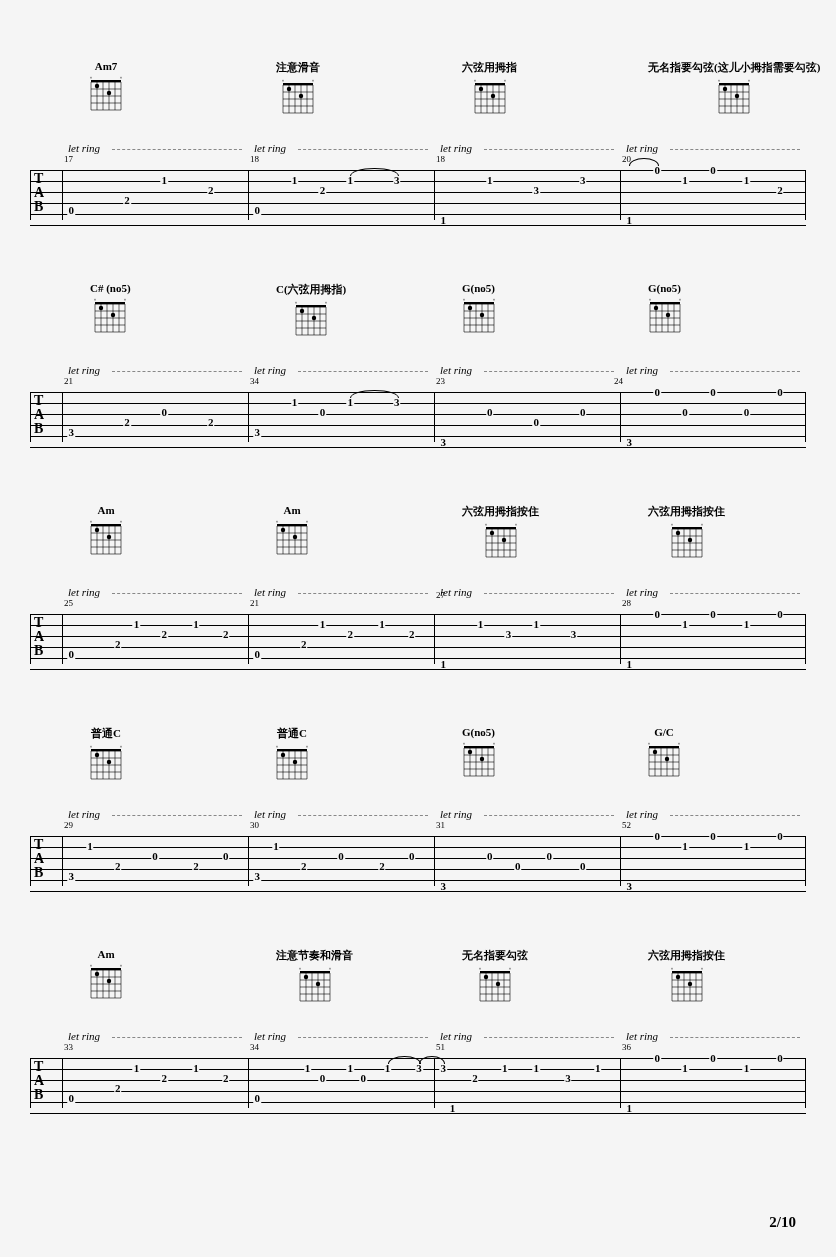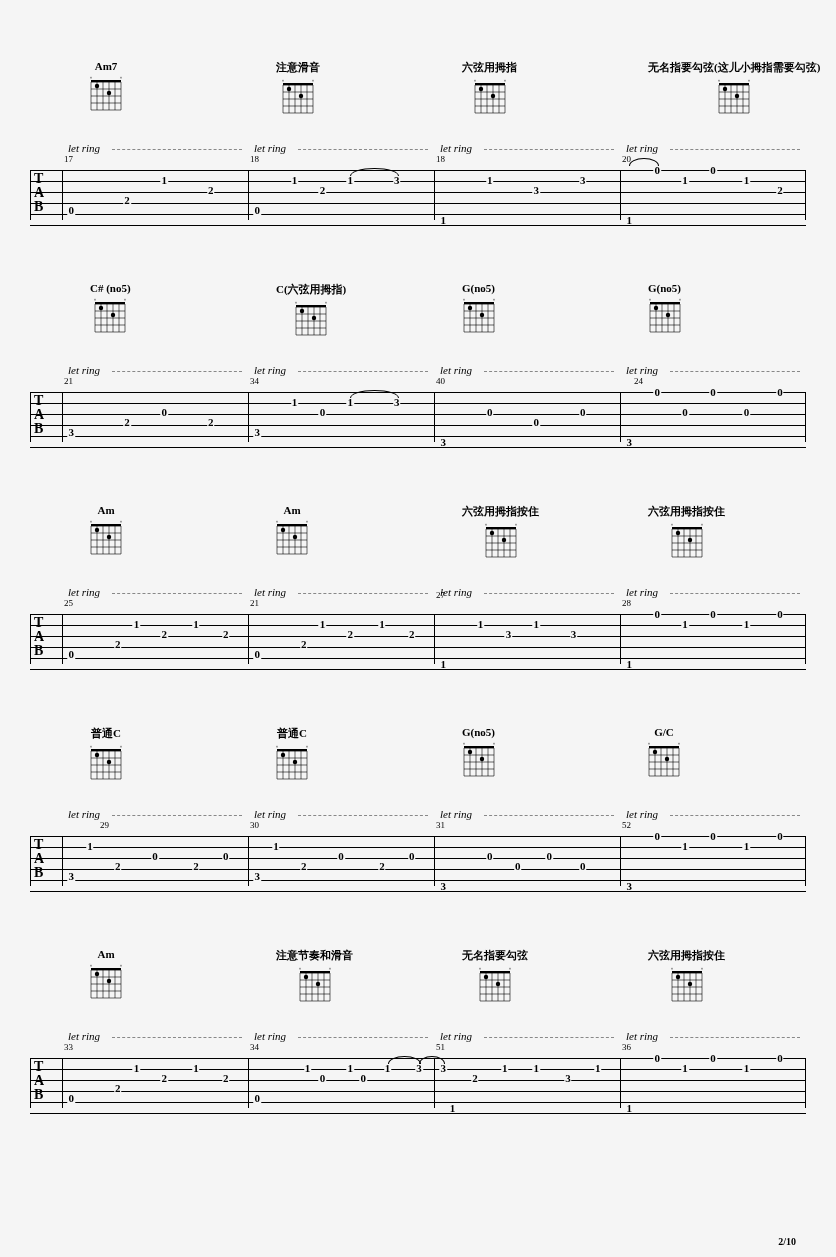--- a/index.html
+++ b/index.html
@@ -12,21 +12,21 @@
   .chord-diagram svg{width:100%;height:100%;}
   .let-ring{font-style:italic;font-size:11px;position:absolute;}
   .bar-num{font-size:9px;position:absolute;}
   .tab-staff{position:relative;height:72px;}
   .tab-lines{position:absolute;left:0;right:0;top:8px;}
   .tab-lines div{height:10px;border-top:1px solid #000;}
   .tab-lines div:last-child{border-bottom:1px solid #000;}
   .tab-clef{position:absolute;left:4px;top:10px;font-size:14px;font-weight:bold;line-height:14px;}
   .barline{position:absolute;top:8px;width:1px;height:50px;background:#000;}
   .note{position:absolute;font-size:11px;font-weight:bold;background:#f5f5f5;padding:0 1px;line-height:10px;transform:translate(-50%,-50%);}
-  .page-num{position:absolute;right:40px;bottom:10px;font-size:10px;font-weight:bold;}
+  .page-num{position:absolute;right:40px;bottom:26px;font-size:15px;font-weight:bold;}
   .tie{position:absolute;border:1px solid #000;border-bottom:none;border-radius:50% 50% 0 0 / 100% 100% 0 0;height:7px;}
   .dashline{position:absolute;border-top:1px dashed #888;height:0;}
 </style>
 </head>
 <body>
 
 <div class="page">
   <div id="systems-container">
       <div class="system">
         <div class="chord-row" style="width: 776px;">
@@ -260,24 +260,24 @@
         </div>
         <div style="position: relative; height: 20px; width: 776px;">
           <div class="let-ring" style="left: 38px; top: 0px;">let ring</div>
           <div class="dashline" style="left: 82px; width: 130px; top: 7px;"></div>
           <div class="bar-num" style="left: 34px; top: 12px;">21</div>
           <div class="let-ring" style="left: 224px; top: 0px;">let ring</div>
           <div class="dashline" style="left: 268px; width: 130px; top: 7px;"></div>
           <div class="bar-num" style="left: 220px; top: 12px;">34</div>
           <div class="let-ring" style="left: 410px; top: 0px;">let ring</div>
           <div class="dashline" style="left: 454px; width: 130px; top: 7px;"></div>
-          <div class="bar-num" style="left: 406px; top: 12px;">40</div>
+          <div class="bar-num" style="left: 406px; top: 12px;">23</div>
           <div class="let-ring" style="left: 596px; top: 0px;">let ring</div>
           <div class="dashline" style="left: 640px; width: 130px; top: 7px;"></div>
-          <div class="bar-num" style="left: 604px; top: 12px;">24</div>
+          <div class="bar-num" style="left: 584px; top: 12px;">24</div>
         </div>
         <div class="tab-staff" style="width: 776px;">
           <div class="tab-lines">
             <div></div>
             <div></div>
             <div></div>
             <div></div>
             <div></div>
           </div>
           <div class="tab-clef">
@@ -541,21 +541,21 @@
     <text x="0" y="4" font-size="5" text-anchor="middle">×</text>
     <text x="30" y="4" font-size="5" text-anchor="middle">×</text>
     <circle cx="6" cy="11" r="2.2" fill="#000"></circle>
     <circle cx="18" cy="18" r="2.2" fill="#000"></circle>
   </svg></div>
           </div>
         </div>
         <div style="position: relative; height: 20px; width: 776px;">
           <div class="let-ring" style="left: 38px; top: 0px;">let ring</div>
           <div class="dashline" style="left: 82px; width: 130px; top: 7px;"></div>
-          <div class="bar-num" style="left: 34px; top: 12px; margin-left: 36px;">29</div>
+          <div class="bar-num" style="left: 34px; top: 12px;">29</div>
           <div class="let-ring" style="left: 224px; top: 0px;">let ring</div>
           <div class="dashline" style="left: 268px; width: 130px; top: 7px;"></div>
           <div class="bar-num" style="left: 220px; top: 12px;">30</div>
           <div class="let-ring" style="left: 410px; top: 0px;">let ring</div>
           <div class="dashline" style="left: 454px; width: 130px; top: 7px;"></div>
           <div class="bar-num" style="left: 406px; top: 12px;">31</div>
           <div class="let-ring" style="left: 596px; top: 0px;">let ring</div>
           <div class="dashline" style="left: 640px; width: 130px; top: 7px;"></div>
           <div class="bar-num" style="left: 592px; top: 12px;">52</div>
         </div>

